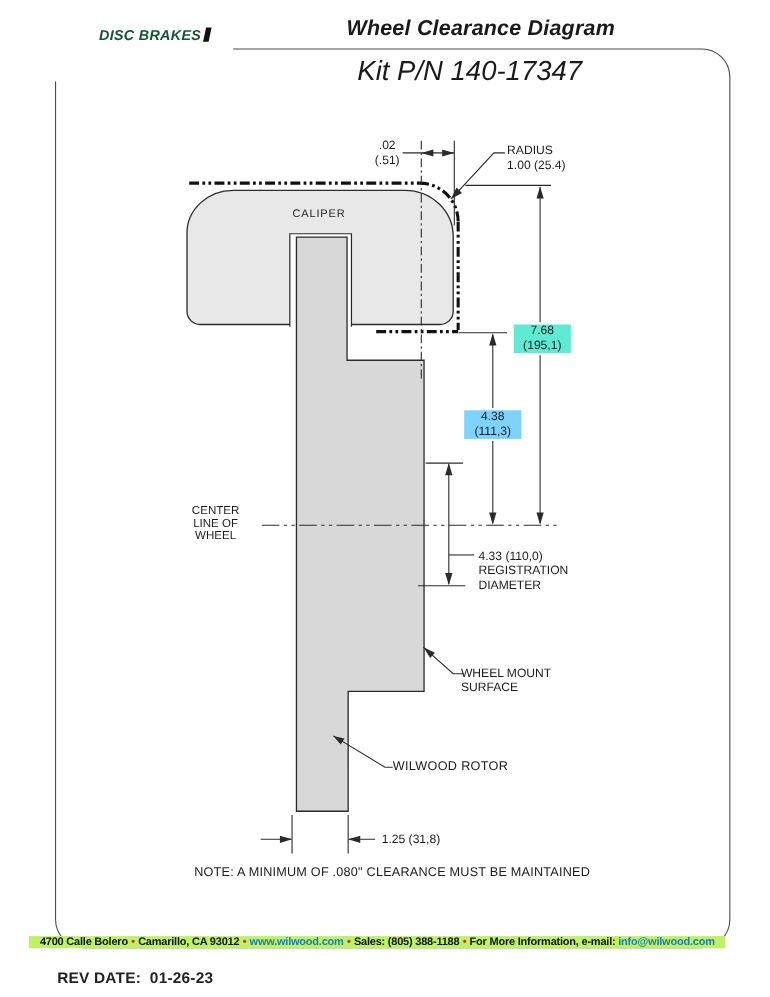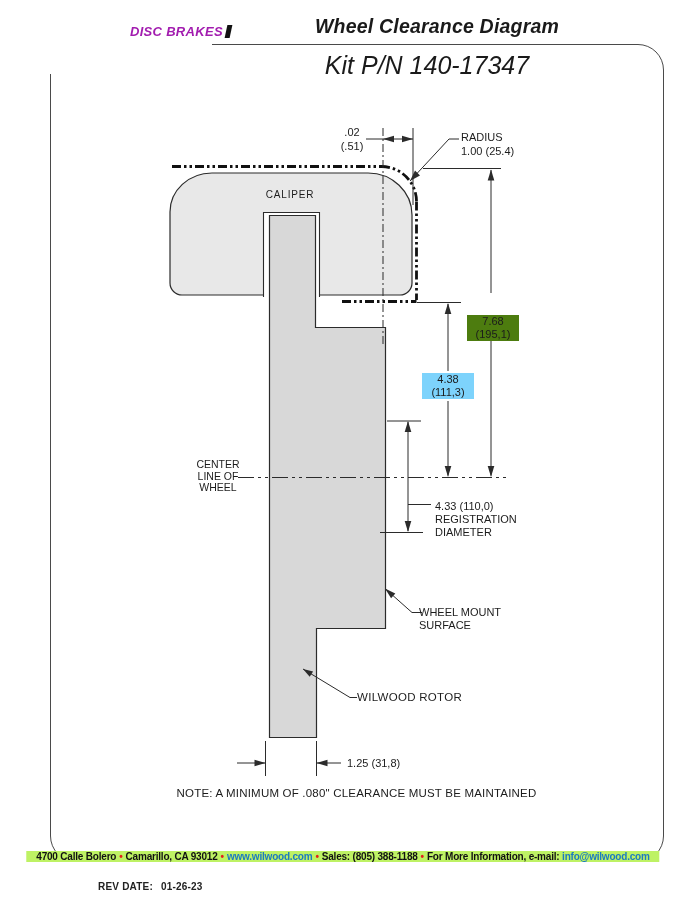--- a/index.html
+++ b/index.html
@@ -6,54 +6,54 @@
   #page{position:relative;width:700px;height:906px;background:#ffffff;overflow:hidden;
         font-family:"Liberation Sans",sans-serif;color:#1a1a1a;}
 
   
   .frame{position:absolute;left:50px;top:44px;width:612px;height:816px;
          border:1.5px solid #4a4a4a;border-radius:26px;}
 
   
   .logo{position:absolute;left:26px;top:24px;width:186px;height:50px;background:#fff;}
   .logo-tagline{position:absolute;left:64px;top:0;font-style:italic;font-weight:bold;
-         font-size:13px;letter-spacing:.3px;color:#a21caf;white-space:nowrap;display:flex;align-items:center;margin-left:40px;}
+         font-size:13px;letter-spacing:.3px;color:#14532d;white-space:nowrap;display:flex;align-items:center;}
   .logo-bar{display:inline-block;width:5px;height:13px;background:#111;margin-left:3px;transform:skewX(-12deg);}
   .logo-script{position:absolute;left:2px;top:6px;font-style:italic;font-weight:bold;
          font-size:42px;line-height:42px;letter-spacing:-3px;color:#e32119;white-space:nowrap;}
   .title{position:absolute;left:287px;top:15px;width:300px;text-align:center;
          font-style:italic;font-weight:bold;font-size:19.5px;letter-spacing:.2px;white-space:nowrap;}
   .kit{position:absolute;left:277px;top:51px;width:300px;text-align:center;
          font-style:italic;font-weight:normal;font-size:25px;white-space:nowrap;}
 
   
   svg.diagram{position:absolute;left:0;top:0;}
 
   
   .lbl{position:absolute;font-size:11px;line-height:12.5px;color:#1c1c1c;white-space:nowrap;}
   .ctr{text-align:center;}
   .lbl-caliper{left:260px;top:189px;width:60px;font-size:10px;letter-spacing:.8px;}
   .lbl-dim02{left:330px;top:126px;width:44px;line-height:13.5px;}
   .lbl-radius{left:461px;top:131px;line-height:13.5px;}
-  .lbl-768{left:467px;top:295px;width:52px;line-height:13px;background:#4d7c0f;margin-top:20px;}
+  .lbl-768{left:467px;top:295px;width:52px;line-height:13px;background:#5eead4;}
   .lbl-438{left:422px;top:373px;width:52px;line-height:13px;background:#7dd3fc;}
-  .lbl-center{left:190px;top:459px;width:56px;font-size:10.5px;line-height:11.5px;}
+  .lbl-center{left:168px;top:459px;width:56px;font-size:10.5px;line-height:11.5px;}
   .lbl-reg{left:435px;top:500px;line-height:12.8px;}
   .lbl-mount{left:419px;top:606px;line-height:12.8px;}
   .lbl-rotor{left:357px;top:691px;font-size:11.5px;letter-spacing:.3px;}
   .lbl-125{left:347px;top:757px;}
   .lbl-note{left:75px;top:786px;width:563px;font-size:11.5px;line-height:14px;letter-spacing:.2px;}
 
   
   .footer{position:absolute;left:343px;top:851px;transform:translateX(-50%);
           background:#bef264;padding:0 10px;white-space:nowrap;
           font-weight:bold;font-size:10px;letter-spacing:-.2px;color:#111;}
   .footer .sep{color:#e32119;margin:0 3px;}
   .footer .lnk{color:#1c7ac1;text-decoration:none;}
-  .rev{position:absolute;left:52px;top:881px;font-size:10px;font-weight:bold;color:#222;letter-spacing:.2px;margin-left:46px;}
+  .rev{position:absolute;left:52px;top:881px;font-size:14px;font-weight:bold;color:#222;letter-spacing:.2px;}
   .rev .val{margin-left:8px;}
 </style>
 </head>
 <body>
 
 <div id="page">
 
   <div class="frame"></div>
 
   <svg class="diagram" width="700" height="906" viewBox="0 0 700 906">

